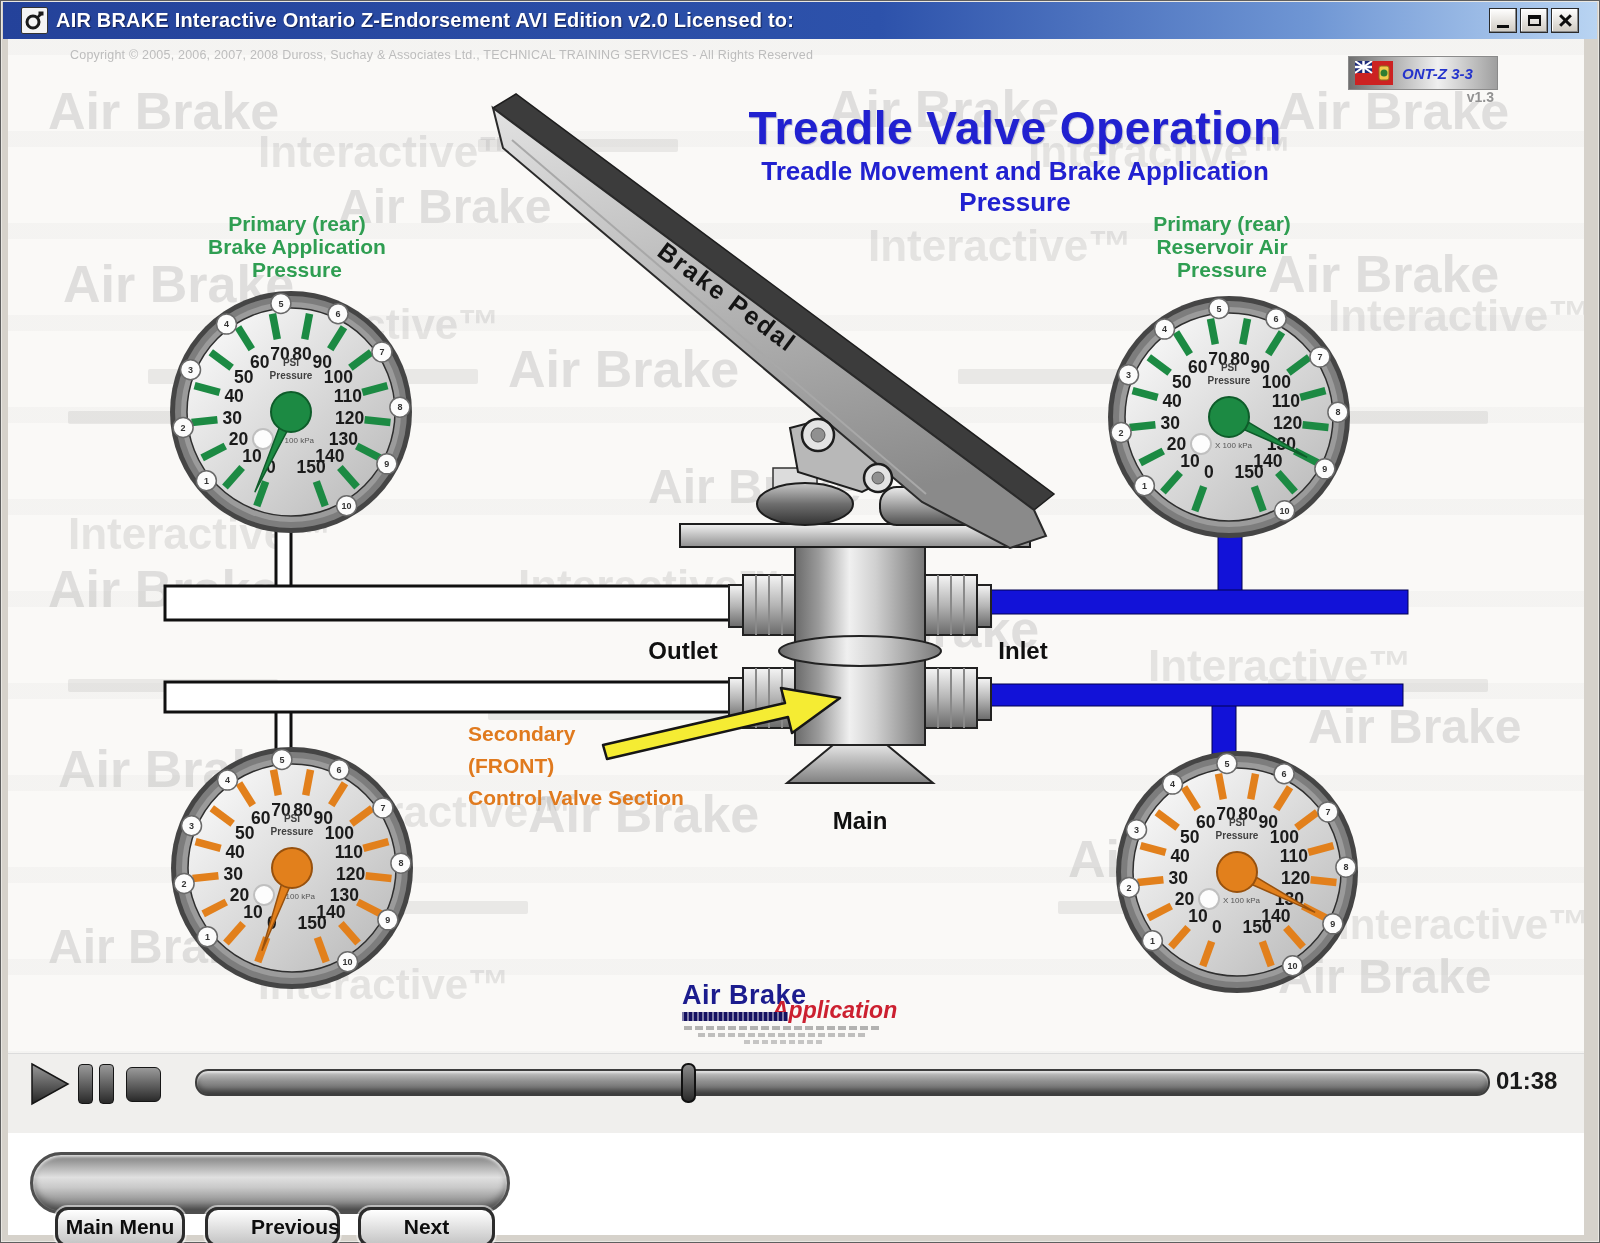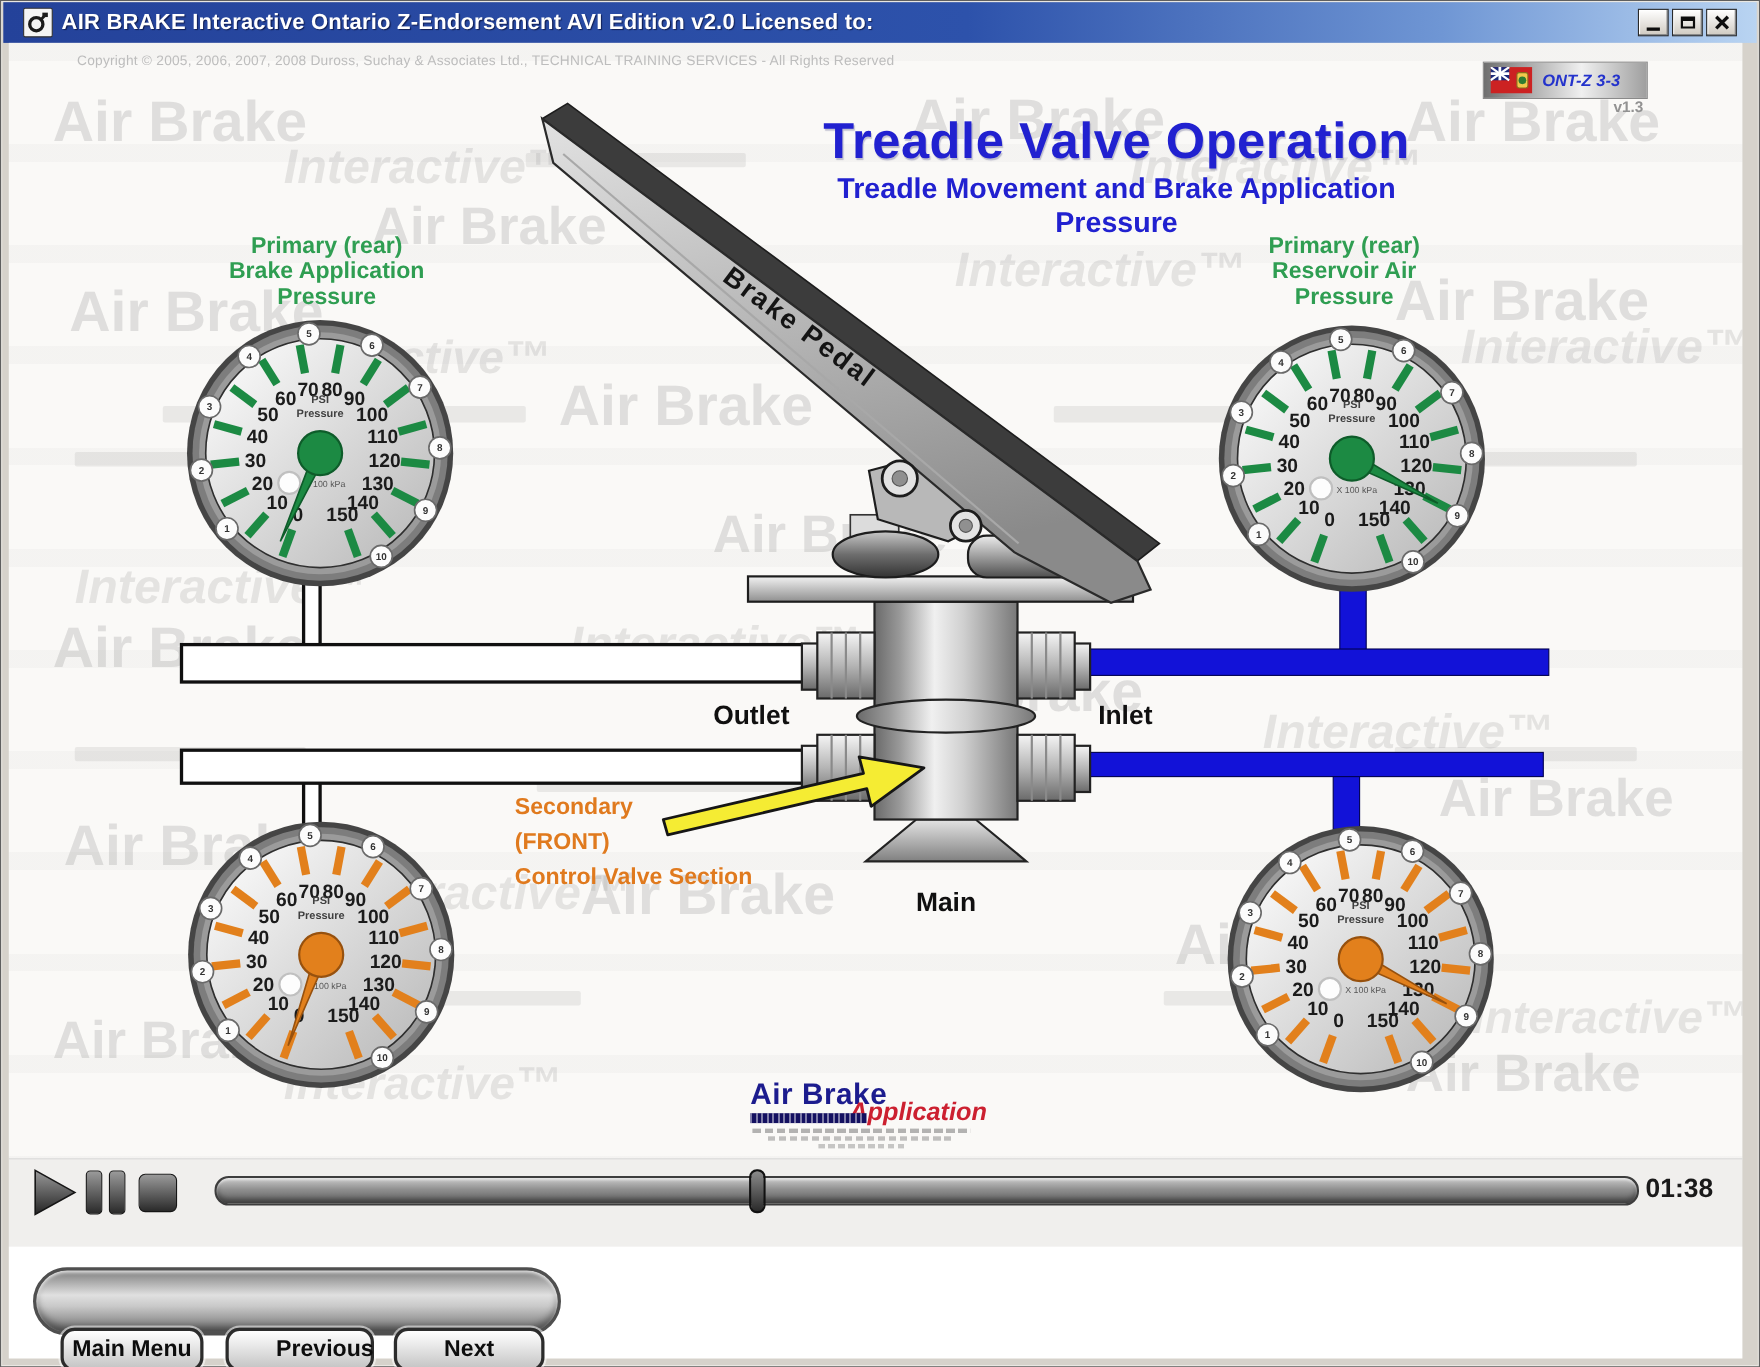--- a/index.html
+++ b/index.html
@@ -28,21 +28,21 @@
     background:#0d0d0d;}
   .glyph-x::before{transform:rotate(45deg);} .glyph-x::after{transform:rotate(-45deg);}
 
   
   .content{position:absolute;left:8px;top:39px;width:1576px;height:1014px;background:#faf9f7;
     overflow:hidden;
     background-image:repeating-linear-gradient(180deg,rgba(170,170,170,0.07) 0px,rgba(170,170,170,0.07) 16px,
       rgba(255,255,255,0) 16px,rgba(255,255,255,0) 92px);}
   .wm{position:absolute;white-space:nowrap;pointer-events:none;}
   .wm-a{font-weight:bold;color:rgba(148,148,148,.26);}
-  .wm-b{font-weight:bold;font-style:italic;color:rgba(152,152,152,.22);}
+  .wm-b{font-weight:bold;color:rgba(152,152,152,.22);}
   .wm-bar{position:absolute;background:rgba(165,165,165,.20);border-radius:2px;}
 
   .copyright{position:absolute;left:62px;top:9px;font-size:12.5px;color:#bdbdbd;letter-spacing:.2px;}
 
   .badge{position:absolute;left:1340px;top:17px;width:150px;height:28px;
     background:linear-gradient(90deg,#6f6f6f,#f0f0f0 60%,#9f9f9f);border:1px solid #8a8a8a;
     display:flex;align-items:center;padding:16px 6px;gap:9px;}
   .badge-label{color:#2433cc;font-weight:bold;font-style:italic;font-size:15px;}
   .version{position:absolute;left:1340px;top:50px;width:150px;text-align:right;padding-right:4px;
     color:#929292;font-size:14px;font-weight:bold;}

